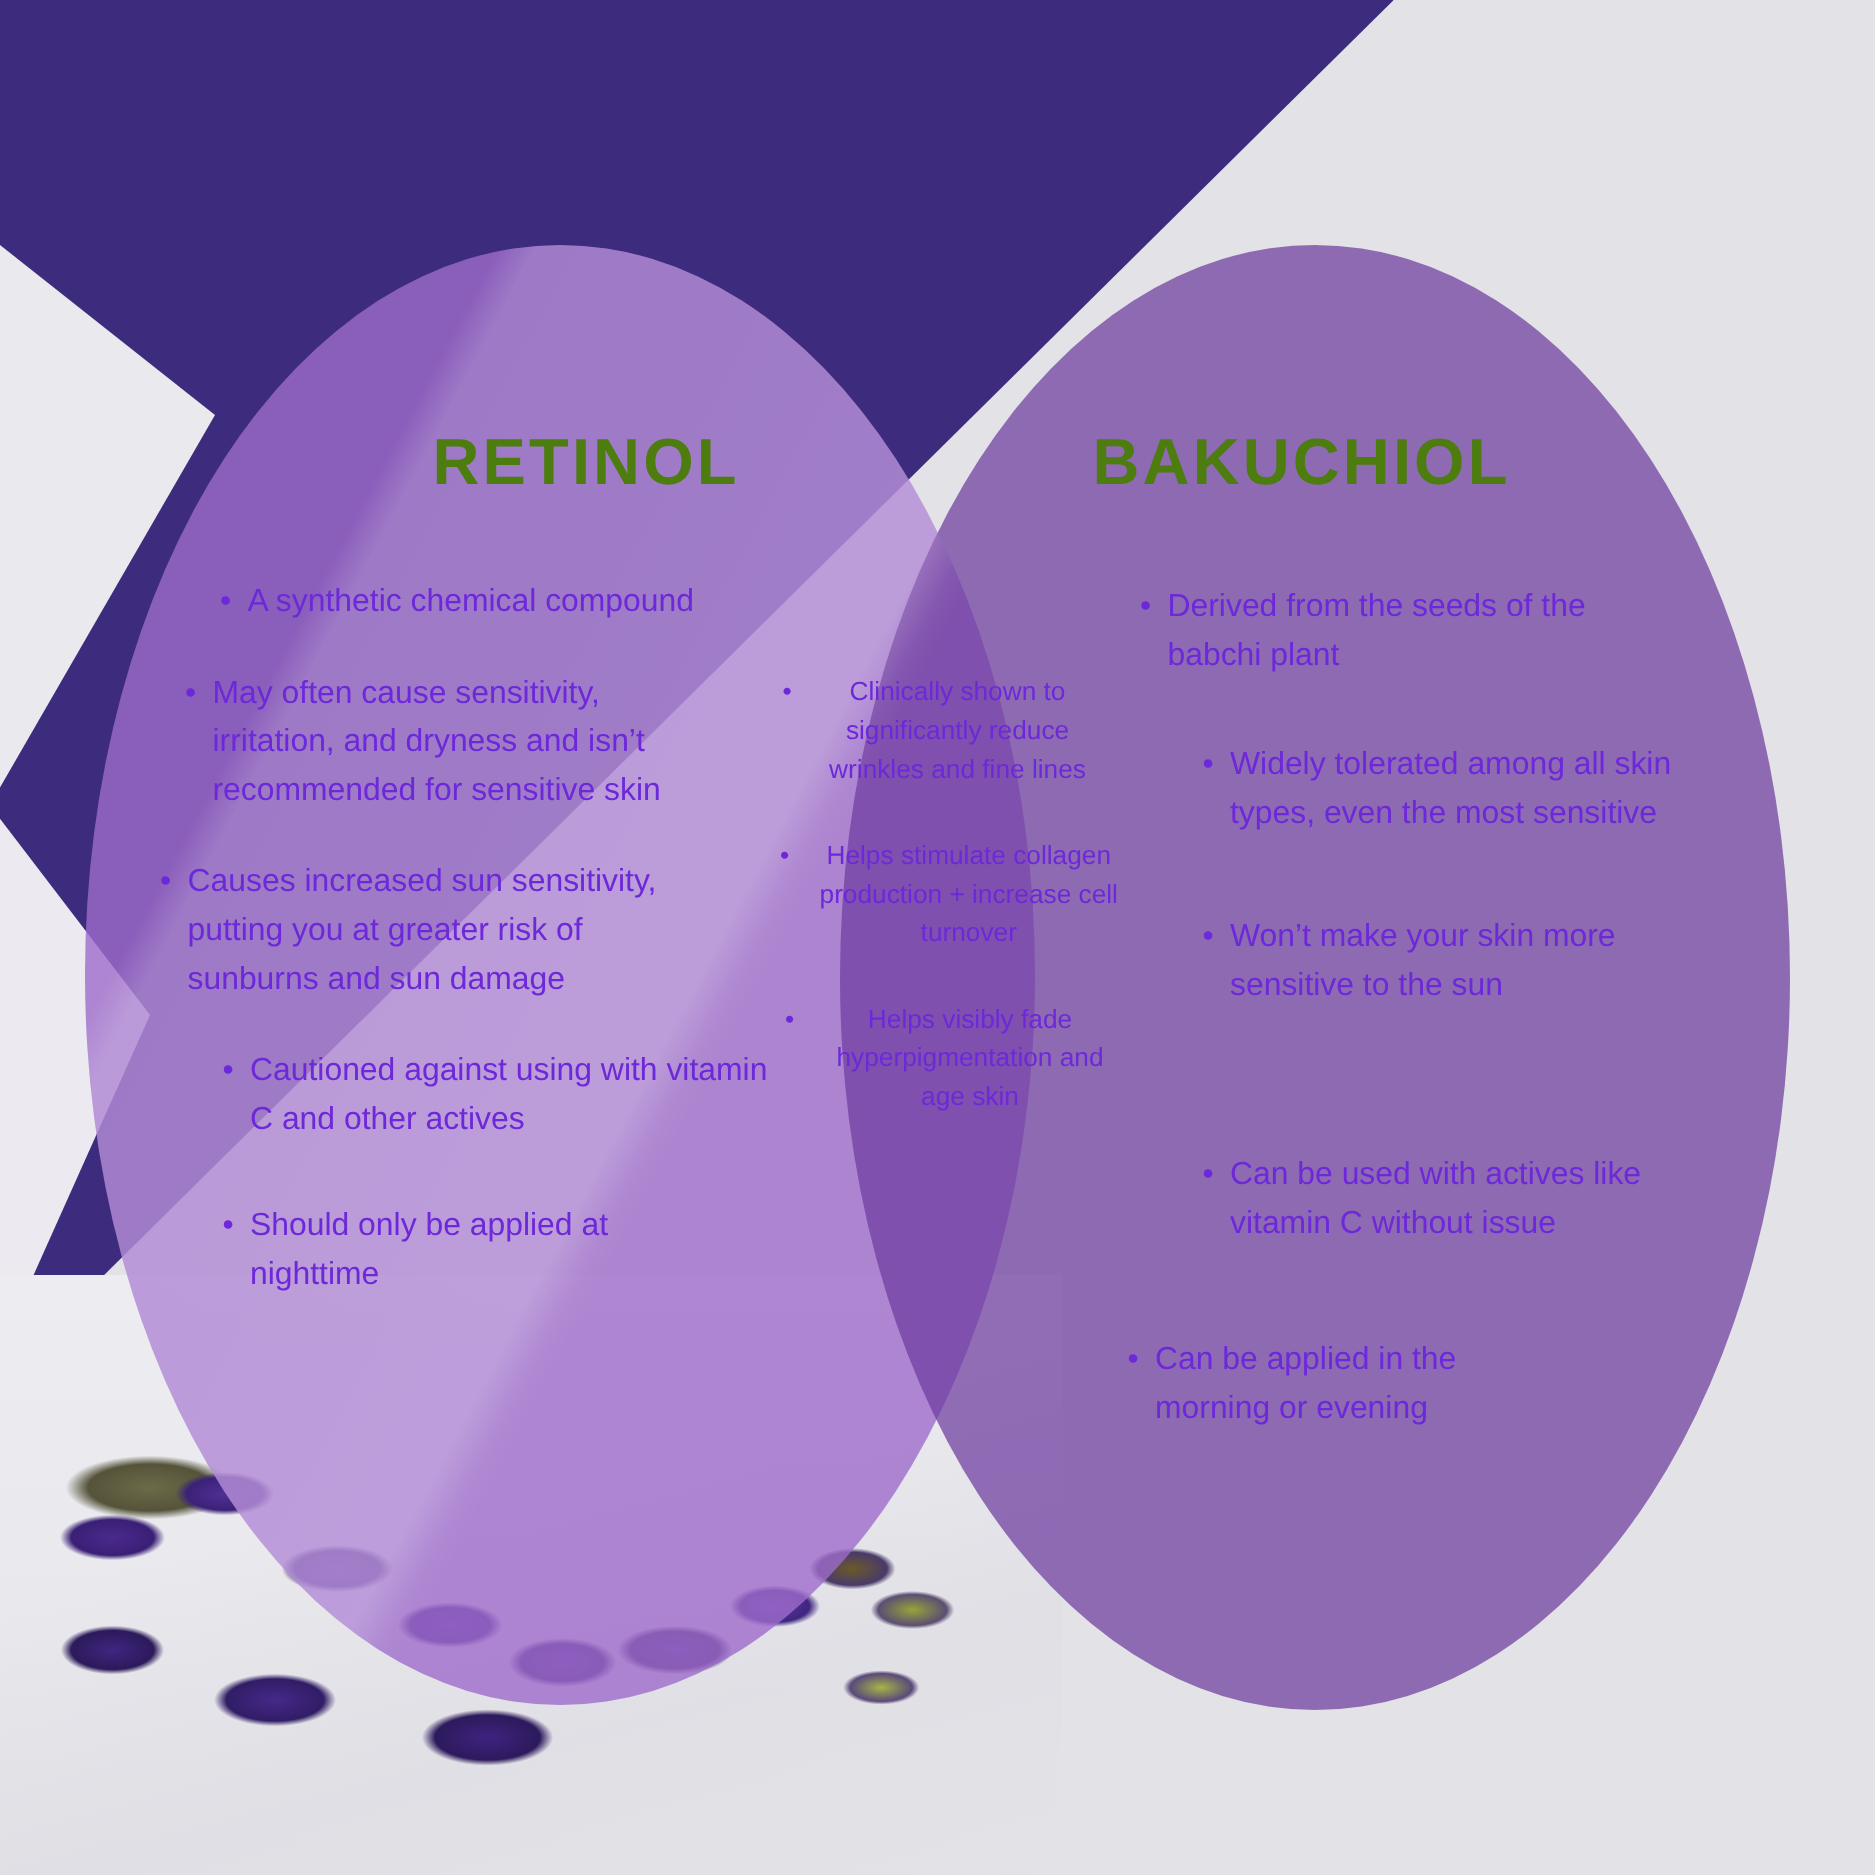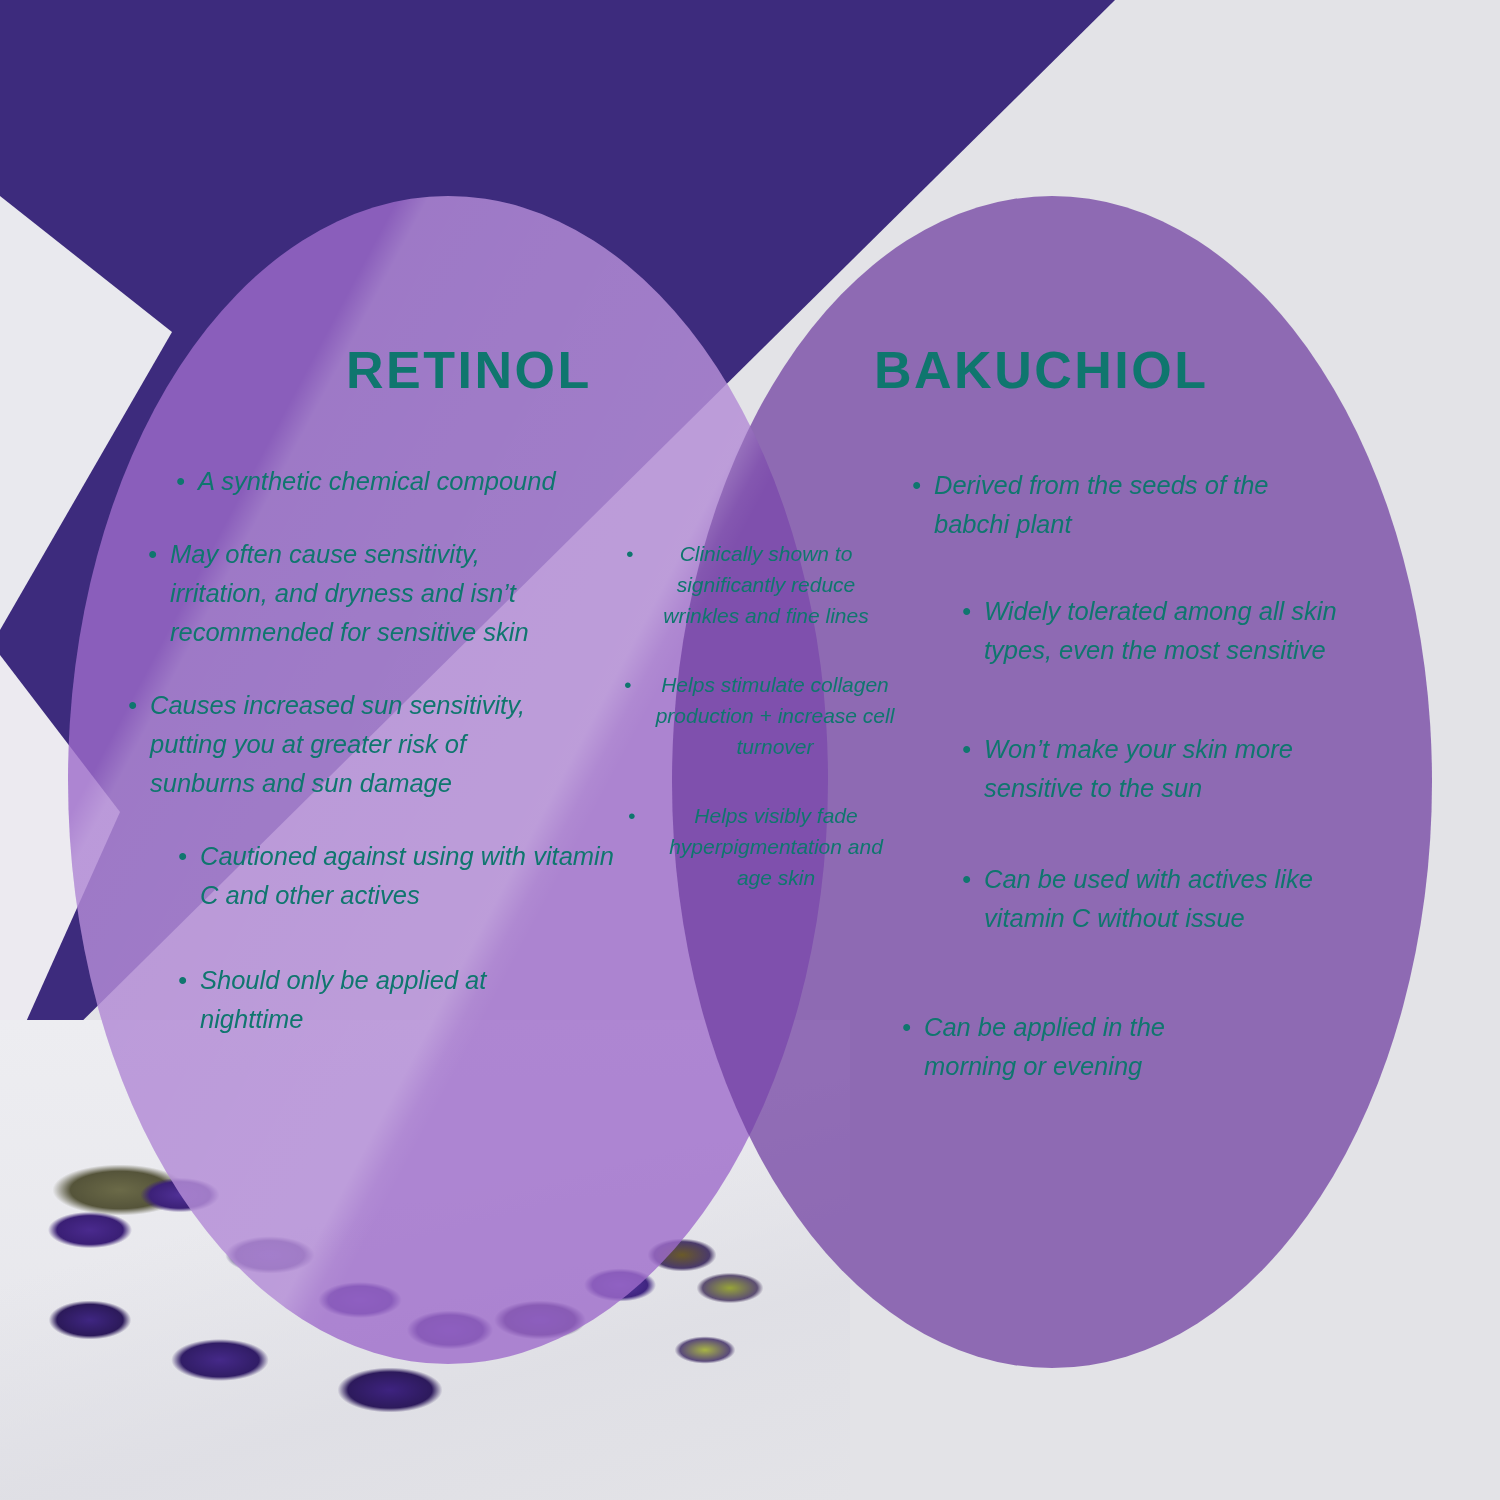--- a/index.html
+++ b/index.html
@@ -122,36 +122,35 @@
         rgba(255,255,255,0.17) 30.5%,
         rgba(255,255,255,0.20) 52%,
         rgba(255,255,255,0.04) 53.5%,
         rgba(255,255,255,0.00) 54.5%,
         rgba(255,255,255,0.00) 100%);
   }
 
   
   .title {
     position: absolute;
-    color: #0f766e;
+    color: #4d7c0f;
     font-weight: 700;
     font-size: 52px;
     letter-spacing: 2.5px;
     white-space: nowrap;
   }
   #title-left  { left: 346px; top: 340px; }
   #title-right { left: 874px; top: 340px; }
 
   ul.bullets {
     position: absolute;
     margin: 0;
     padding: 0;
     list-style: none;
-    color: #0f766e;
-    font-style: italic;
+    color: #6d28d9;
   }
   ul.bullets li {
     position: relative;
     margin: 0 0 30px 0;
   }
   ul.bullets li::before {
     content: "•";
     position: absolute;
     left: -22px;
     top: 0;
@@ -195,21 +194,21 @@
     left: 912px;
     top: 466px;
     width: 440px;
     font-size: 25.5px;
     line-height: 39px;
   }
   #list-right li { margin-bottom: 34px; }
   #list-right li.r0 { margin-left: 22px; width: 400px; }
   #list-right li.r1 { margin-left: 72px; width: 380px; margin-top: 48px; }
   #list-right li.r2 { margin-left: 72px; width: 380px; margin-top: 60px; }
-  #list-right li.r3 { margin-left: 72px; width: 400px; margin-top: 52px; }
+  #list-right li.r3 { margin-left: 72px; width: 400px; margin-top: 112px; }
   #list-right li.r4 { margin-left: 12px; width: 320px; margin-top: 70px; }
 </style>
 </head>
 <body>
 
 <div id="canvas">
 
   <div id="bg-base" class="bg-layer"></div>
   <div id="bg-dark-wedge"></div>
   <div id="bg-light-slash"></div>

